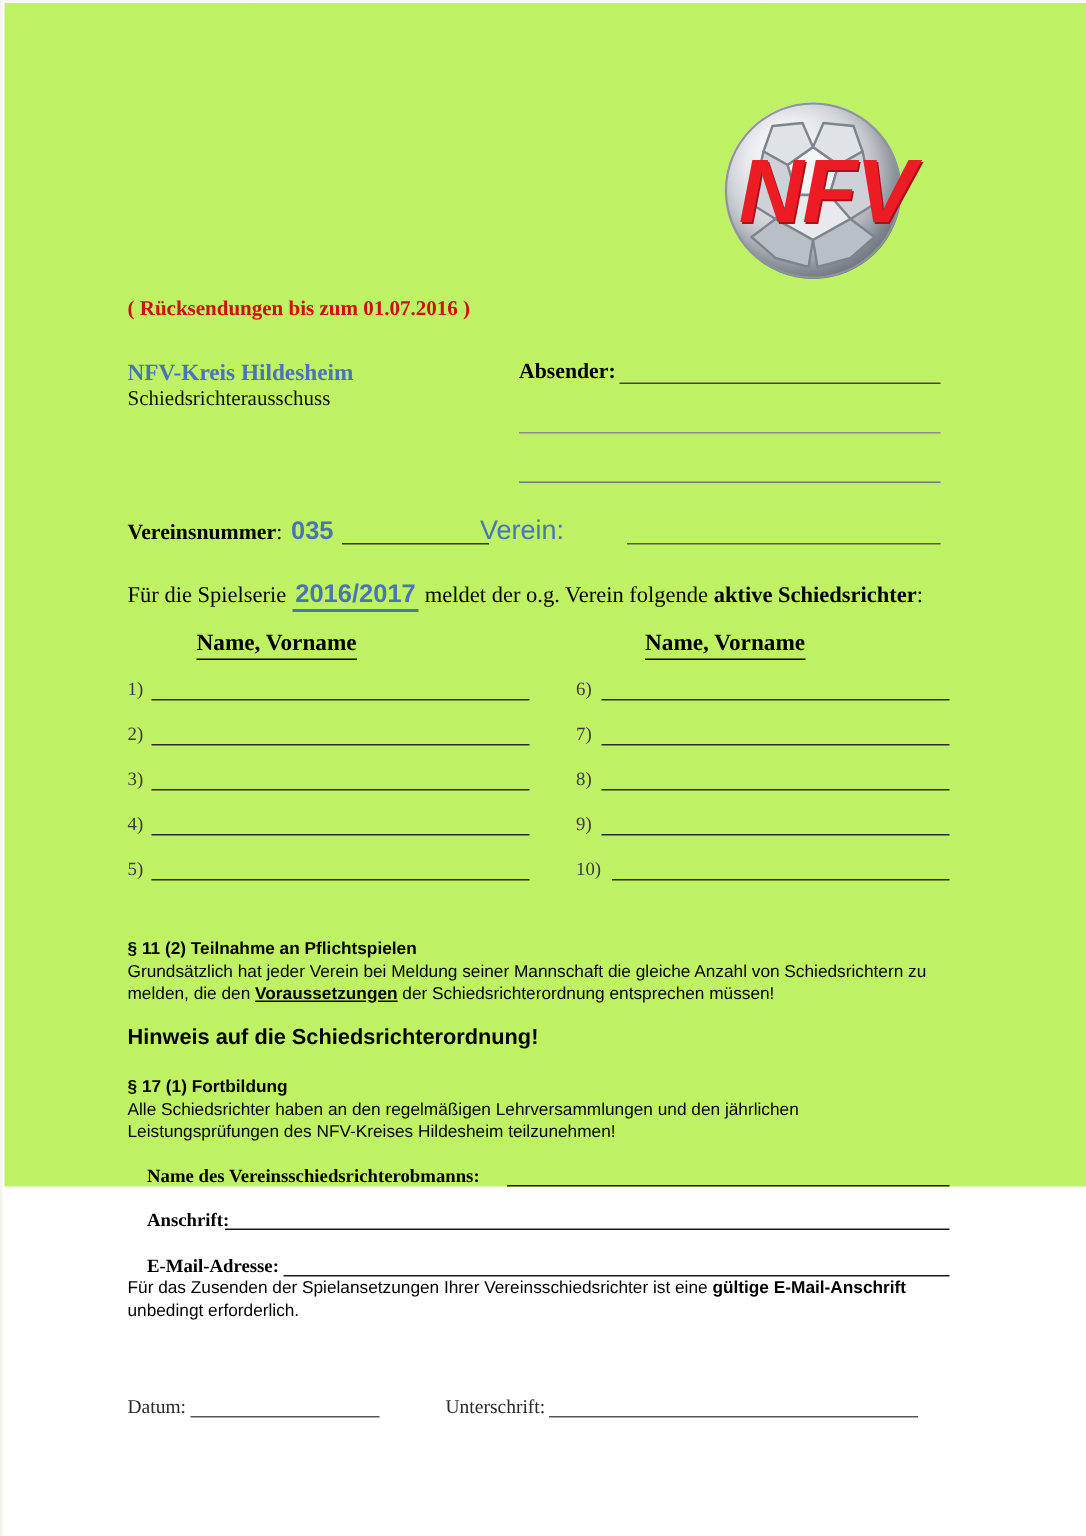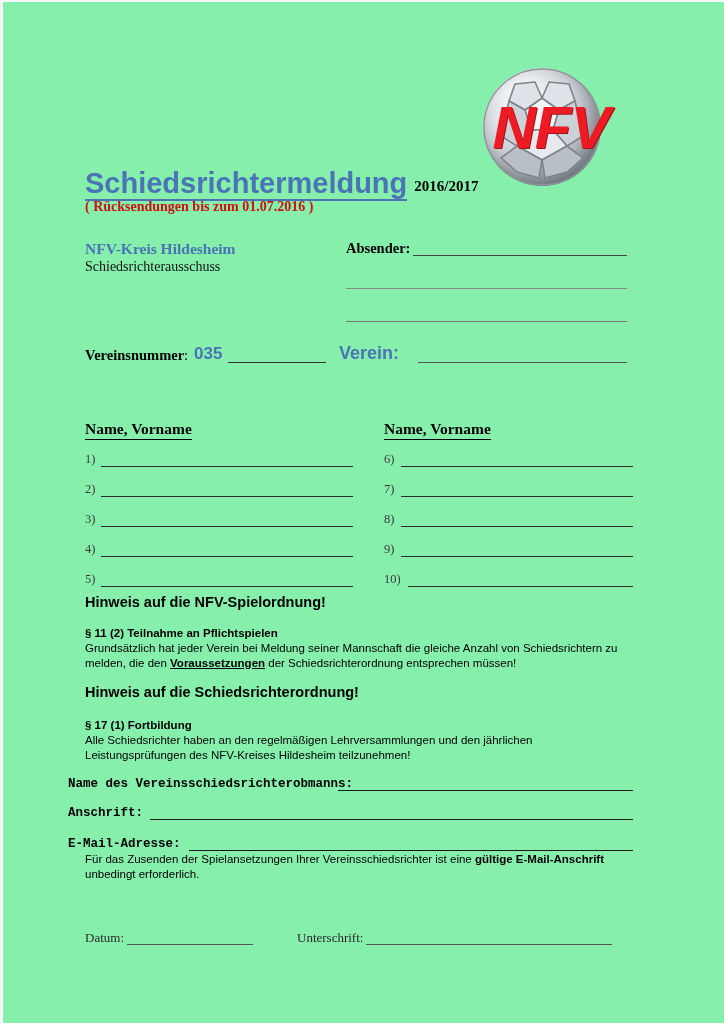--- a/index.html
+++ b/index.html
@@ -12,22 +12,22 @@
     height: 1024px;
     position: relative;
     font-family: "Liberation Serif", serif;
     color: #000000;
     overflow: hidden;
   }
   .page {
     position: absolute;
     left: 0; top: 0;
     width: 724px;
-    height: 1023px;
-    background: #86efac;
+    height: 791px;
+    background: #bef264;
     box-sizing: border-box;
   }
   .edge-shade-left {
     position: absolute;
     left: 0; top: 0;
     width: 3px; height: 1024px;
     background: linear-gradient(to right, #f2f1ef, #ffffff);
   }
   .edge-shade-top {
     position: absolute;
@@ -165,23 +165,23 @@
     color: #4a74b5;
   }
   .vnum-rule {
     position: absolute;
     left: 228px; top: 362px;
     width: 98px; height: 1px;
     background: #333333;
   }
   .verein-label {
     position: absolute;
-    left: 339px; top: 343px;
-    font-family: "Liberation Sans", sans-serif;
-    font-weight: bold;
+    left: 320px; top: 343px;
+    font-family: "Liberation Sans", sans-serif;
+    font-weight: normal;
     font-size: 18px;
     color: #4a74b5;
     text-align: right;
   }
   .verein-rule {
     position: absolute;
     left: 418px; top: 362px;
     width: 209px; height: 1px;
     background: #555555;
   }
@@ -210,20 +210,21 @@
 
   
   .col-head {
     position: absolute;
     font-family: "Liberation Serif", serif;
     font-weight: bold;
     font-size: 15.5px;
     color: #000000;
     border-bottom: 1.5px solid #000;
     padding-bottom: 1px;
+    margin-left: 46px;
   }
   .col-head.left  { left: 85px;  top: 420px; }
   .col-head.right { left: 384px; top: 420px; }
 
   .name-line {
     position: absolute;
     height: 18px;
   }
   .name-num {
     position: absolute;
@@ -267,22 +268,22 @@
   }
   .u-bold {
     font-weight: bold;
     text-decoration: underline;
   }
   .b-only { font-weight: bold; }
 
   
   .field-label {
     position: absolute;
-    left: 68px;
-    font-family: Liberation Mono, monospace;
+    left: 98px;
+    font-family: Liberation Serif, serif;
     font-weight: bold;
     font-size: 12.5px;
     color: #000000;
   }
   .field-rule {
     position: absolute;
     height: 1px;
     background: #1a1a1a;
   }
 
@@ -319,41 +320,42 @@
           <polygon points="48,62 70,62 84,78 59,92 34,78" fill="#e7e9ec"></polygon>
           <polygon points="34,78 59,92 56,110 34,104 18,90" fill="#b9bfc6"></polygon>
           <polygon points="84,78 59,92 62,110 84,104 100,90" fill="#b9bfc6"></polygon>
         </g>
         <circle cx="59" cy="59" r="58" fill="none" stroke="#8d949c" stroke-width="1.4"></circle>
       </svg>
     </div>
     <div class="nfv-text">NFV</div>
   </div>
 
-  <div class="title-row">
-    <span class="title-main">Schiedsrichtermeldung</span><span class="title-season">2016/2017</span>
-  </div>
   <div class="subtitle-red">( Rücksendungen bis zum 01.07.2016 )</div>
 
   <div class="addr-block">
     <div class="addr-kreis">NFV-Kreis Hildesheim</div>
     <div class="addr-line">Schiedsrichterausschuss</div>
   </div>
 
   <div class="absender-label">Absender:</div>
   <div class="sender-rule r1"></div>
   <div class="sender-rule r2"></div>
   <div class="sender-rule r3"></div>
 
   <div class="vnum-label"><span>Vereinsnummer</span><span style="font-weight:normal">:</span></div>
   <div class="vnum-value">035</div>
   <div class="vnum-rule"></div>
   <div class="verein-label">Verein:</div>
   <div class="verein-rule"></div>
 
+  <div class="serie-row">
+    <span>Für die Spielserie</span><span class="serie-year">2016/2017</span><span>meldet der o.g. Verein folgende</span>
+    <span class="serie-bold">aktive Schiedsrichter</span><span>:</span>
+  </div>
 
   <div class="col-head left">Name, Vorname</div>
   <div class="col-head right">Name, Vorname</div>
 
   <div class="name-line" style="left:85px; top:452px; width:268px;">
     <span class="name-num">1)</span>
     <span class="name-rule" style="left:16px; width:252px;"></span>
   </div>
   <div class="name-line" style="left:85px; top:482px; width:268px;">
     <span class="name-num">2)</span>
@@ -386,21 +388,20 @@
   </div>
   <div class="name-line" style="left:384px; top:542px; width:249px;">
     <span class="name-num">9)</span>
     <span class="name-rule" style="left:17px; width:232px;"></span>
   </div>
   <div class="name-line" style="left:384px; top:572px; width:249px;">
     <span class="name-num">10)</span>
     <span class="name-rule" style="left:24px; width:225px;"></span>
   </div>
 
-  <div class="notice-head" style="top:594px;">Hinweis auf die NFV-Spielordnung!</div>
   <div class="para-head" style="top:627px;">§ 11 (2) Teilnahme an Pflichtspielen</div>
   <div class="para-body" style="top:641px;"><span>Grundsätzlich hat jeder Verein bei Meldung seiner Mannschaft die gleiche Anzahl von Schiedsrichtern zu melden, die den </span><span class="u-bold">Voraussetzungen</span><span> der Schiedsrichterordnung entsprechen müssen!</span></div>
 
   <div class="notice-head" style="top:684px;">Hinweis auf die Schiedsrichterordnung!</div>
   <div class="para-head" style="top:719px;">§ 17 (1) Fortbildung</div>
   <div class="para-body" style="top:733px; width:520px;">Alle Schiedsrichter haben an den regelmäßigen Lehrversammlungen und den jährlichen Leistungsprüfungen des NFV-Kreises Hildesheim teilzunehmen!</div>
 
   <div class="field-label" style="top:777px;">Name des Vereinsschiedsrichterobmanns:</div>
   <div class="field-rule" style="left:338px; top:790px; width:295px;"></div>
 

